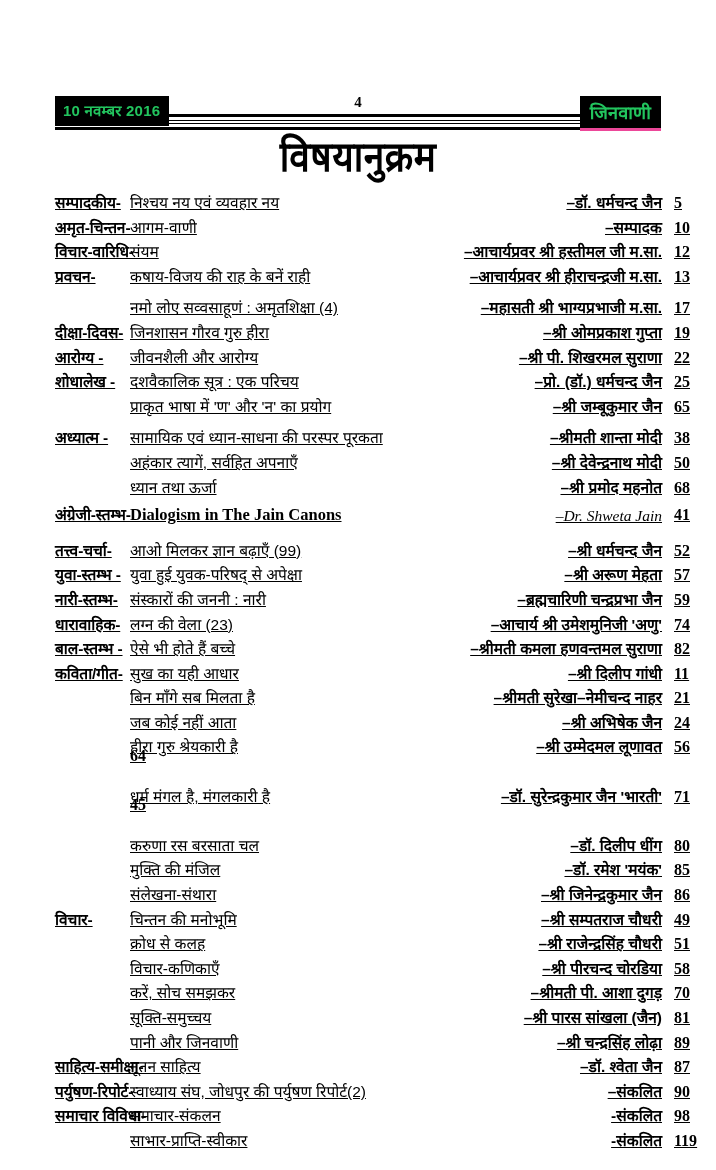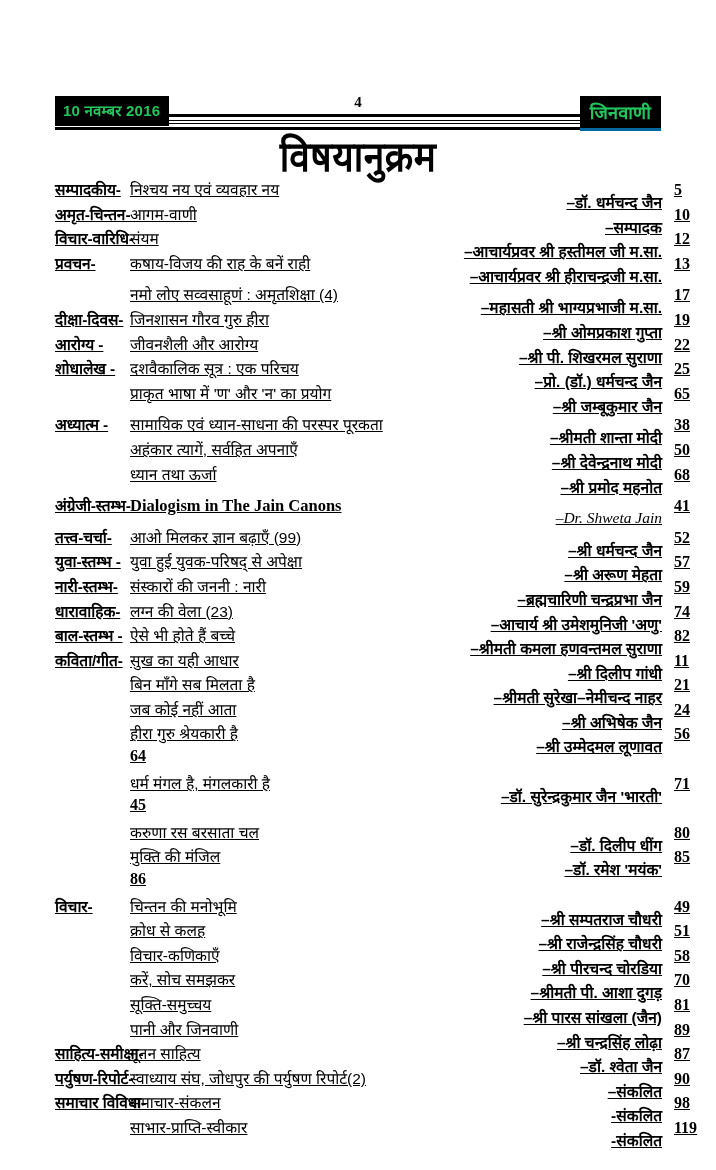--- a/index.html
+++ b/index.html
@@ -73,21 +73,21 @@
   .mast-left {
     left: 0;
     padding: 0 9px 0 8px;
     font-size: 15px;
     border-bottom: 3px solid #000;
   }
   .mast-right {
     right: 0;
     padding: 16px 10px;
     font-size: 18px;
-    border-bottom: 3px solid #0369a1;
+    border-bottom: 3px solid #ec4899;
   }
 
   .mast-folio {
     position: absolute;
     left: 0;
     right: 0;
     top: -2px;
     text-align: center;
     font-size: 15px;
     font-weight: bold;
@@ -155,21 +155,21 @@
     text-align: left;
     font-weight: bold;
     font-family: "Liberation Serif", "DejaVu Serif", serif;
     font-size: 16px;
   }
 
   
   .row-body {
     display: flex;
     flex: 1 1 auto;
-    align-items: flex-start;
+    align-items: flex-end;
     justify-content: space-between;
     min-width: 0;
   }
 
   
   .latin-title {
     font-family: "Liberation Serif", "DejaVu Serif", serif;
     font-weight: bold;
     font-size: 16.5px;
   }
@@ -405,20 +405,24 @@
       <div class="toc-row">
         <div class="c-cat"></div>
         <div class="row-body">
           <div class="c-title">मुक्ति की मंजिल</div>
           <div class="c-author">–डॉ. रमेश 'मयंक'</div>
         </div>
         <div class="c-page">85</div>
       </div>
       <div class="toc-row">
         <div class="c-cat"></div>
+        <div class="row-body">
+          <div class="c-title">संलेखना-संथारा</div>
+          <div class="c-author">–श्री जिनेन्द्रकुमार जैन</div>
+        </div>
         <div class="c-page">86</div>
       </div>
       <div class="toc-row">
         <div class="c-cat">विचार-</div>
         <div class="row-body">
           <div class="c-title">चिन्तन की मनोभूमि</div>
           <div class="c-author">–श्री सम्पतराज चौधरी</div>
         </div>
         <div class="c-page">49</div>
       </div>

